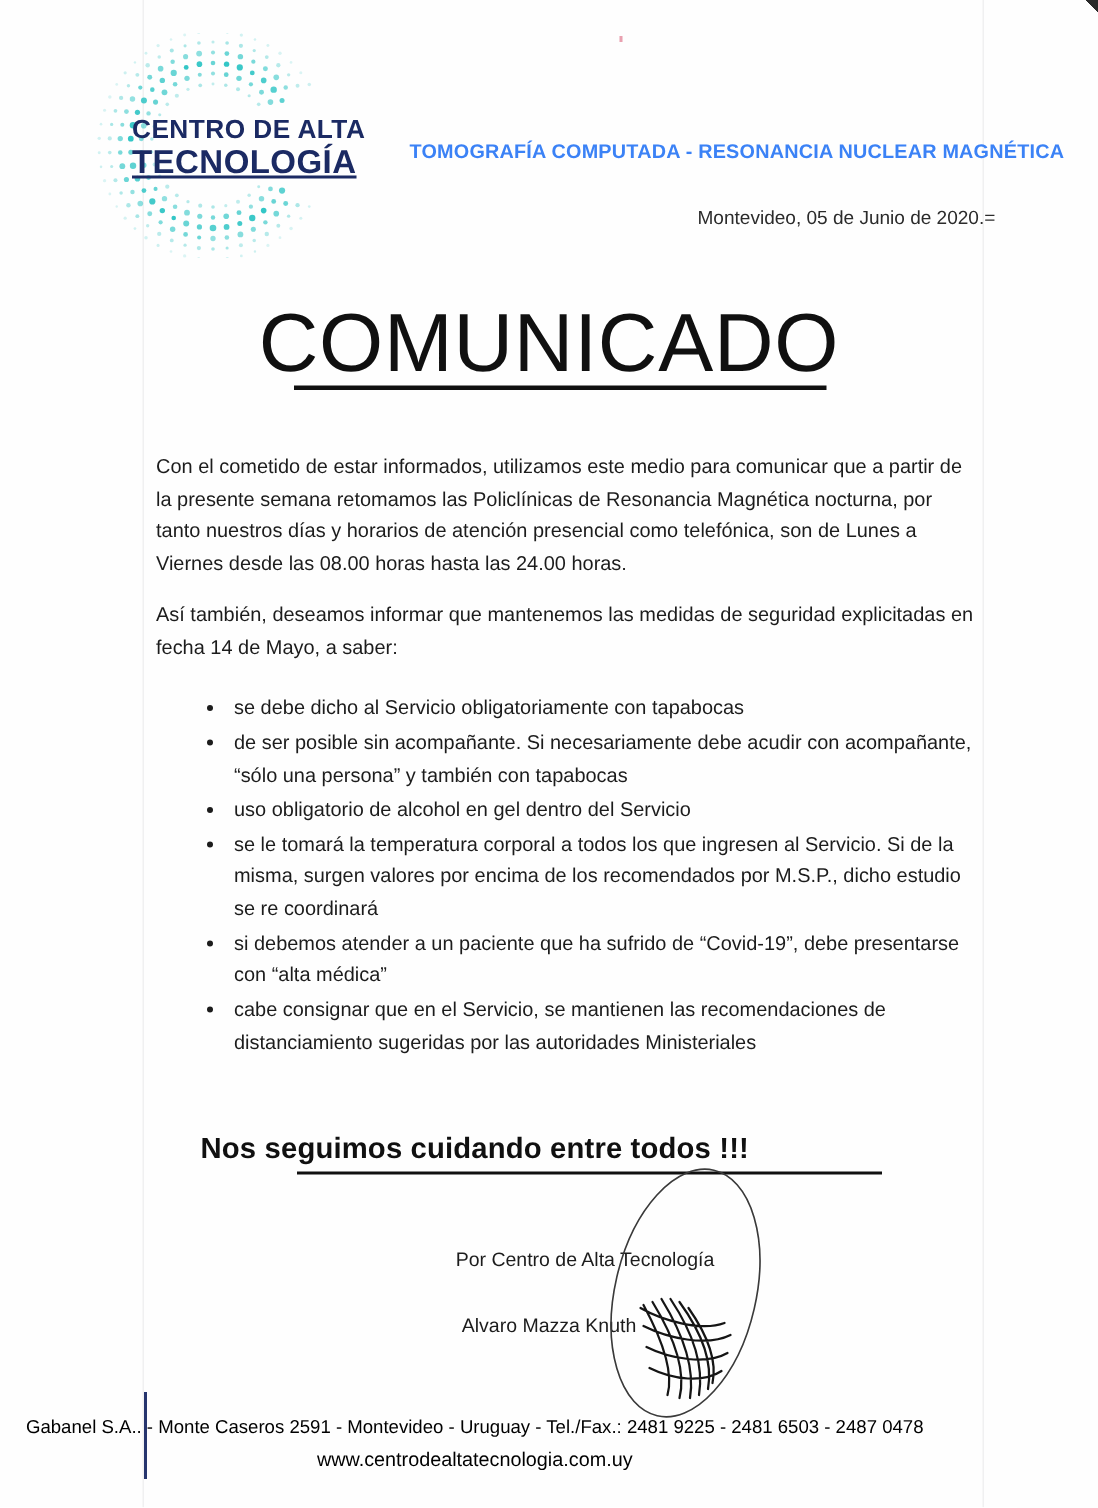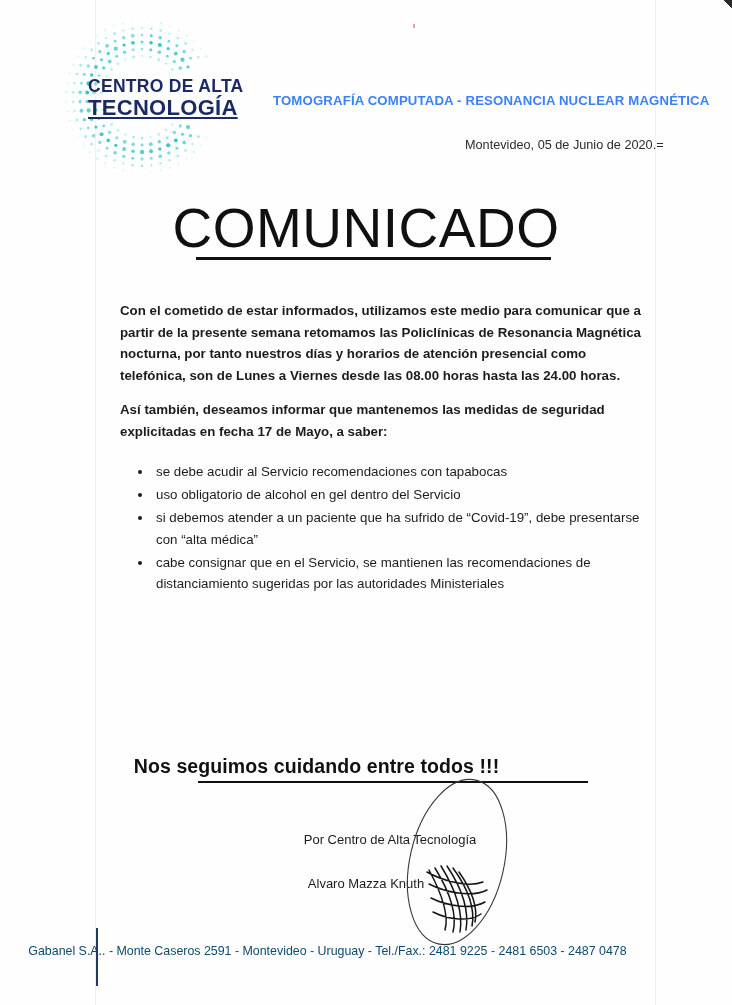--- a/index.html
+++ b/index.html
@@ -113,21 +113,21 @@
   
   #body-wrap {
     position: absolute;
     top: 300px;
     left: 104px;
     width: 549px;
     font-size: 13.3px;
     line-height: 21.5px;
     color: #1c1c1c;
   }
-  .para { margin: 0 0 13px 16px; font-weight: bold; }
+  .para { margin: 0 0 13px 0; }
 
   ul.measures {
     margin: 19px 0 0 0;
     padding: 0 0 0 34px;
     list-style: none;
   }
   ul.measures li {
     position: relative;
     margin-bottom: 1.5px;
     padding-left: 18px;
@@ -189,24 +189,24 @@
     position: absolute;
     left: 96px;
     top: 928px;
     width: 2px;
     height: 58px;
     background: #26356e;
   }
   #footer {
     position: absolute;
     top: 941px;
-    left: 11px;
+    left: 0;
     width: 633px;
     text-align: center;
-    color: #0c4a6e;
+    color: #000000;
     font-size: 12.4px;
     line-height: 21px;
   }
   #footer .line2 { font-size: 13.2px; }
 </style>
 </head>
 <body>
 
 <div id="page">
 
@@ -428,24 +428,26 @@
 
     <div id="dept-title">TOMOGRAFÍA COMPUTADA - RESONANCIA NUCLEAR MAGNÉTICA</div>
     <div id="date-line">Montevideo, 05 de Junio de 2020.=</div>
   </div>
 
   <div id="doc-title">COMUNICADO</div>
   <div id="doc-title-underline"></div>
 
   <div id="body-wrap">
     <p class="para">Con el cometido de estar informados, utilizamos este medio para comunicar que a partir de la presente semana retomamos las Policlínicas de Resonancia Magnética nocturna, por tanto nuestros días y horarios de atención presencial como telefónica, son de Lunes a Viernes desde las 08.00 horas hasta las 24.00 horas.</p>
-    <p class="para">Así también, deseamos informar que mantenemos las medidas de seguridad explicitadas en fecha 17 de Mayo, a saber:</p>
+    <p class="para">Así también, deseamos informar que mantenemos las medidas de seguridad explicitadas en fecha 14 de Mayo, a saber:</p>
     <ul class="measures">
-      <li>se debe acudir al Servicio recomendaciones con tapabocas</li>
+      <li>se debe dicho al Servicio obligatoriamente con tapabocas</li>
+      <li>de ser posible sin acompañante. Si necesariamente debe acudir con acompañante, “sólo una persona” y también con tapabocas</li>
       <li>uso obligatorio de alcohol en gel dentro del Servicio</li>
+      <li>se le tomará la temperatura corporal a todos los que ingresen al Servicio. Si de la misma, surgen valores por encima de los recomendados por M.S.P., dicho estudio se re coordinará</li>
       <li>si debemos atender a un paciente que ha sufrido de “Covid-19”, debe presentarse con “alta médica”</li>
       <li>cabe consignar que en el Servicio, se mantienen las recomendaciones de distanciamiento sugeridas por las autoridades Ministeriales</li>
     </ul>
   </div>
 
   <div id="slogan">Nos seguimos cuidando entre todos  !!!</div>
   <div id="slogan-underline"></div>
 
   <div id="sig-block">
     <div id="sig-line-1">Por Centro de Alta Tecnología</div>
@@ -457,15 +459,16 @@
     <path d="M46 94 C60 120, 66 140, 62 154 M52 92 C68 118, 74 140, 70 156
              M58 90 C74 116, 80 138, 77 156 M64 90 C80 114, 86 136, 83 154
              M70 92 C86 114, 92 134, 89 150 M76 96 C90 116, 95 132, 92 146
              M44 96 C58 104, 84 112, 100 106 M46 108 C62 116, 88 122, 104 114
              M48 122 C64 130, 88 134, 102 126 M50 136 C66 144, 86 146, 98 138" fill="none" stroke="#151515" stroke-width="1.5" stroke-linecap="round"></path>
   </svg>
 
   <div id="footer-rule"></div>
   <div id="footer">
     <div class="line1">Gabanel S.A.. - Monte Caseros 2591 - Montevideo - Uruguay - Tel./Fax.: 2481 9225 - 2481 6503 - 2487 0478</div>
+    <div class="line2">www.centrodealtatecnologia.com.uy</div>
   </div>
 
 </div>
 
 </body></html>

